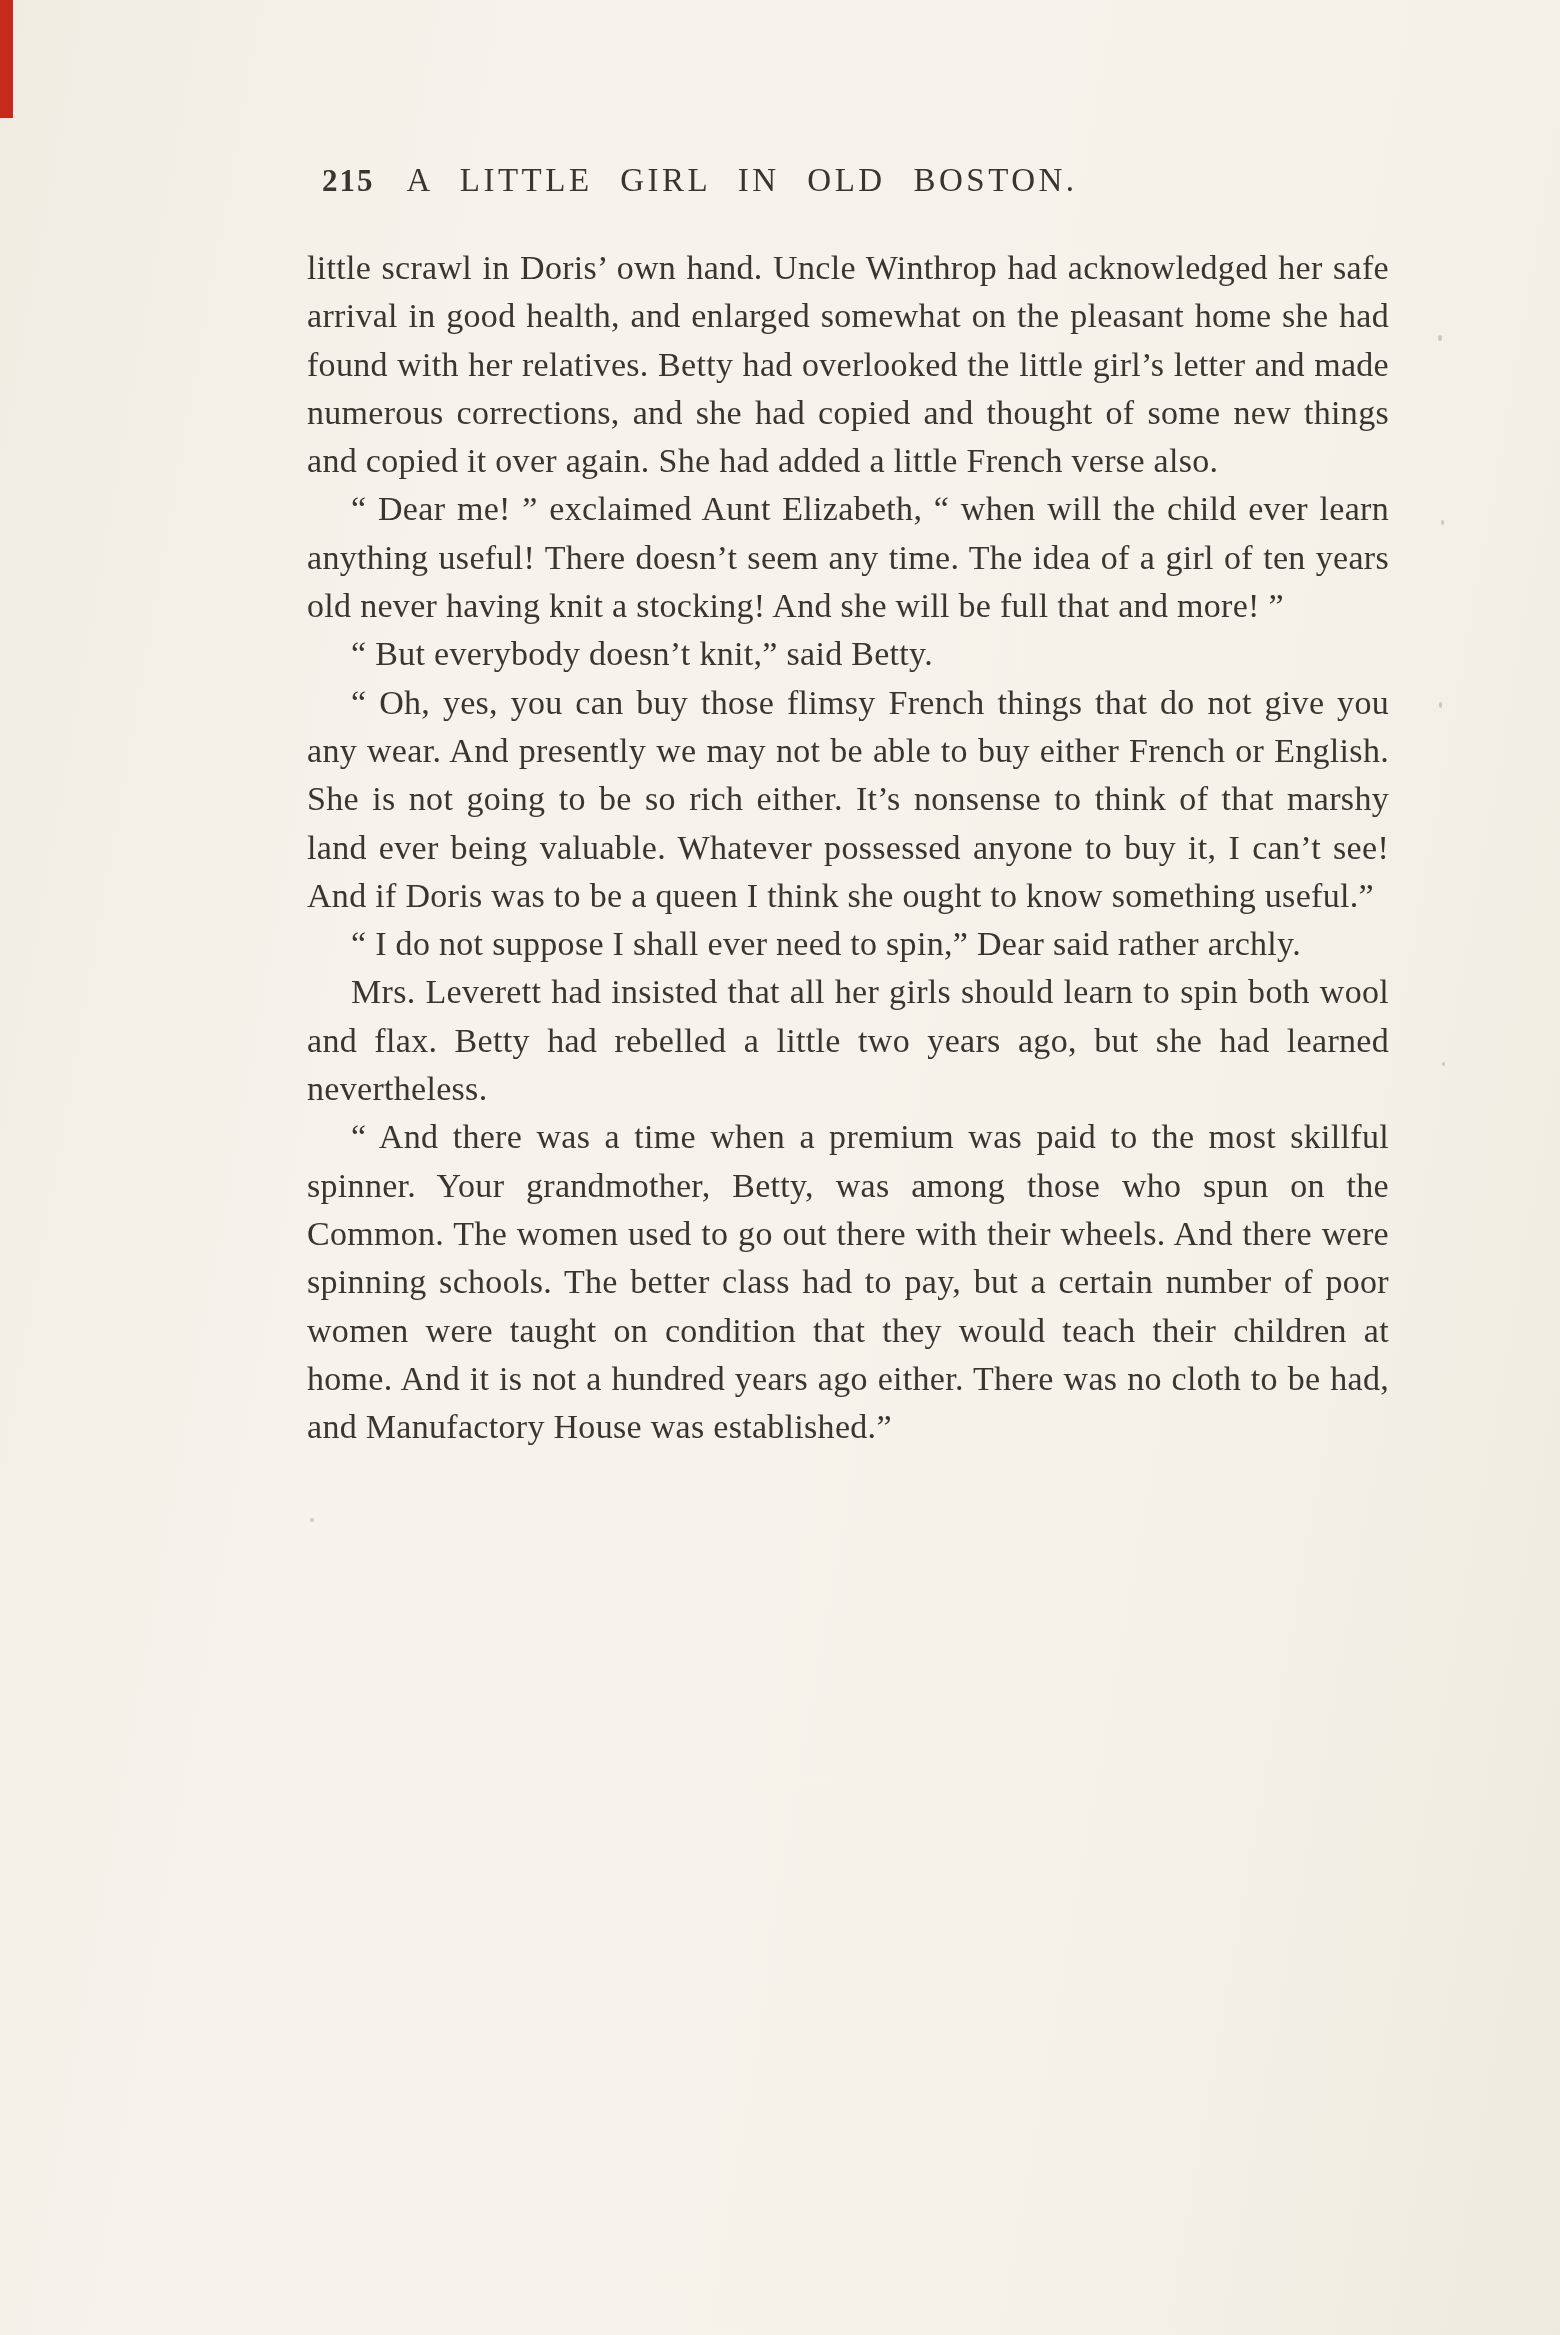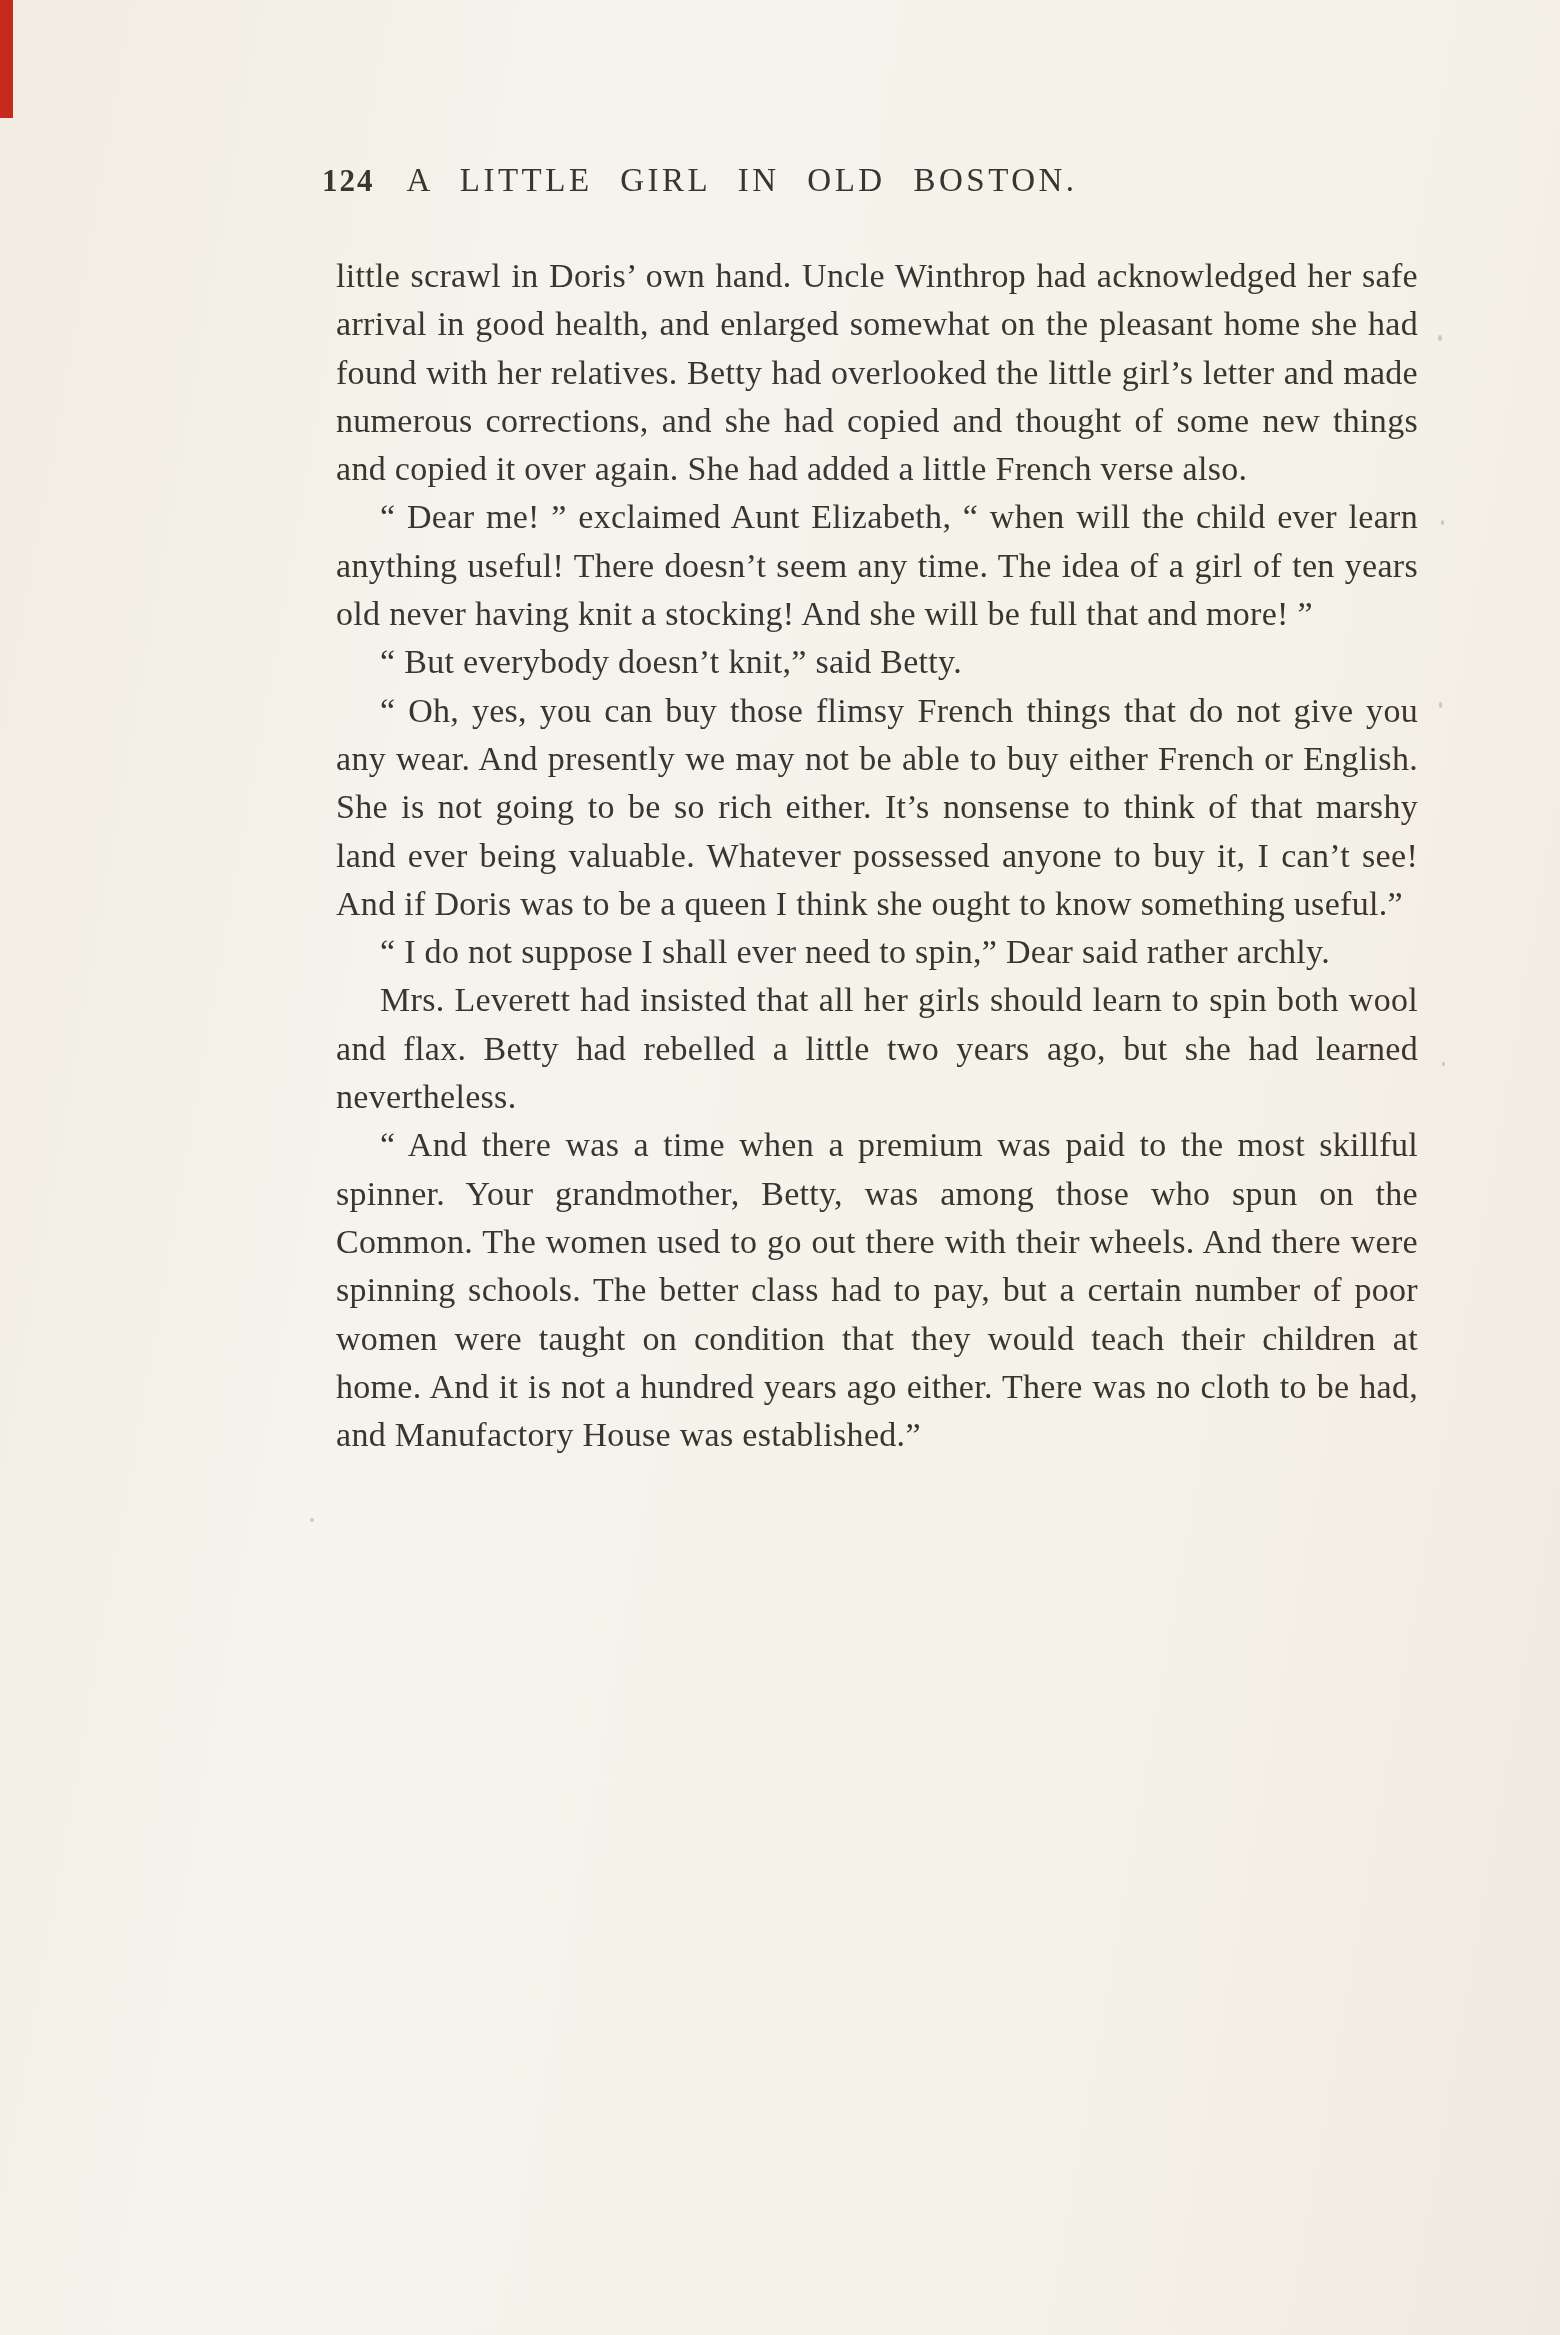--- a/index.html
+++ b/index.html
@@ -38,24 +38,23 @@
     vertical-align: baseline;
   }
   .running-title {
     margin-left: 28px;
     font-size: 33px;
     letter-spacing: 3.5px;
     word-spacing: 16px;
   }
   .text-block {
     position: absolute;
-    left: 336px;
+    left: 307px;
     top: 244px;
     width: 1082px;
-    margin-top: 8px;
   }
   .text-block p {
     margin: 0;
     font-size: 34px;
     line-height: 48.3px;
     text-align: justify;
     letter-spacing: 0.3px;
   }
   .text-block p.indent {
     text-indent: 44px;
@@ -72,21 +71,21 @@
   .speck.s5 { left: 310px;  top: 1518px; width: 4px; height: 4px; }
 </style>
 </head>
 <body>
 
 <div class="page">
 
   <div class="red-edge"></div>
 
   <div class="header">
-    <span class="page-number">124</span>
+    <span class="page-number">215</span>
     <span class="running-title">A LITTLE GIRL IN OLD BOSTON.</span>
   </div>
 
   <div class="text-block">
     <p class="para">little scrawl in Doris’ own hand. Uncle Winthrop had acknowledged her safe arrival in good health, and enlarged somewhat on the pleasant home she had found with her relatives. Betty had overlooked the little girl’s letter and made numerous corrections, and she had copied and thought of some new things and copied it over again. She had added a little French verse also.</p>
     <p class="para indent">“ Dear me! ” exclaimed Aunt Elizabeth, “ when will the child ever learn anything useful! There doesn’t seem any time. The idea of a girl of ten years old never having knit a stocking! And she will be full that and more! ”</p>
     <p class="para indent">“ But everybody doesn’t knit,” said Betty.</p>
     <p class="para indent">“ Oh, yes, you can buy those flimsy French things that do not give you any wear. And presently we may not be able to buy either French or English. She is not going to be so rich either. It’s nonsense to think of that marshy land ever being valuable. Whatever possessed anyone to buy it, I can’t see! And if Doris was to be a queen I think she ought to know something useful.”</p>
     <p class="para indent">“ I do not suppose I shall ever need to spin,” Dear said rather archly.</p>
     <p class="para indent">Mrs. Leverett had insisted that all her girls should learn to spin both wool and flax. Betty had rebelled a little two years ago, but she had learned nevertheless.</p>

